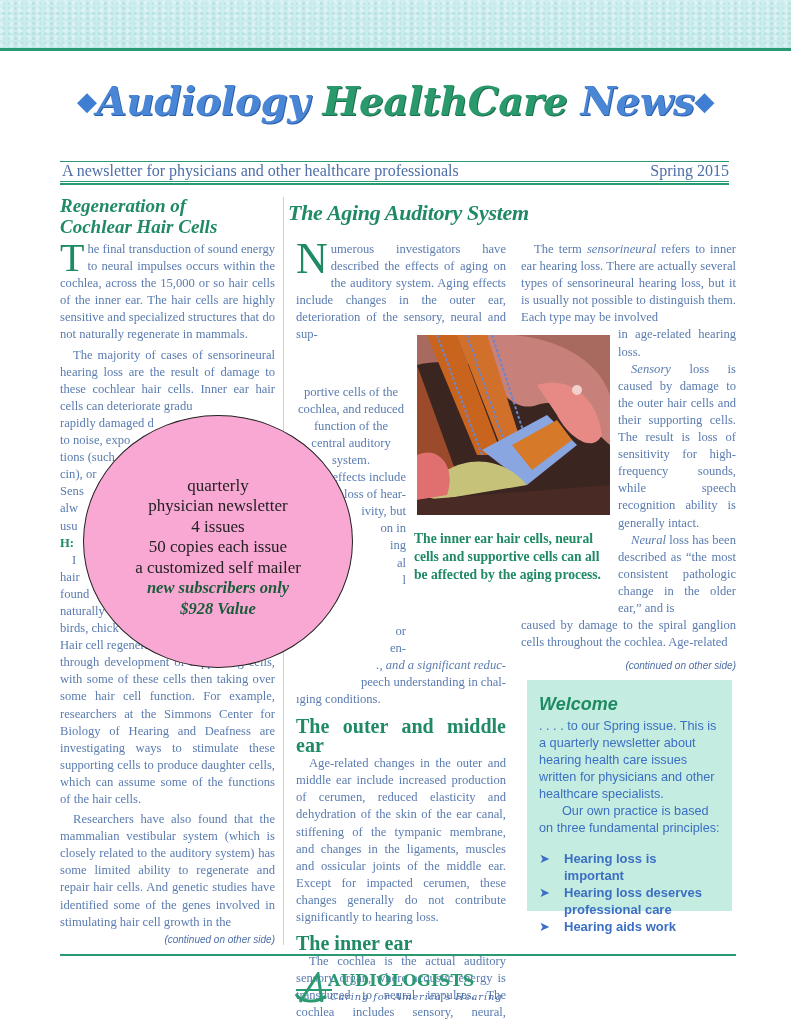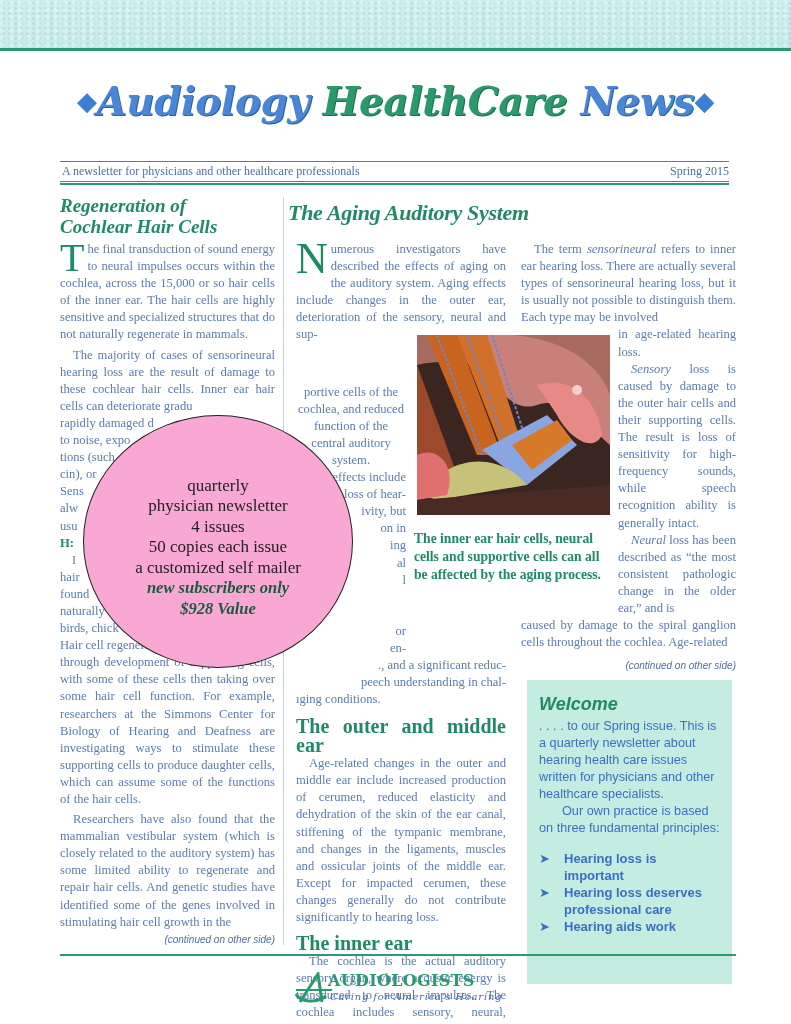--- a/index.html
+++ b/index.html
@@ -18,21 +18,21 @@
   .masthead {
     position: absolute; left: 0; top: 75px; width: 791px; text-align: center;
     font-family: "DejaVu Serif", "Liberation Serif", serif; font-style: italic; font-weight: bold;
     font-size: 39px; letter-spacing: -0.5px; line-height: 52px;
   }
   .masthead .blue { color: #4a86d6; text-shadow: 1px 1px 0 #2d5fa8; }
   .masthead .green { color: #2a9a6c; text-shadow: 1px 1px 0 #1d6e4e; }
   .masthead .diamond { color: #3e7fd3; font-style: normal; font-size: 26px; vertical-align: 5px; }
 
   .tagline-rule-top { position: absolute; left: 60px; top: 161px; width: 669px; height: 1px; background: #2a9a72; }
-  .tagline { position: absolute; left: 62px; top: 163px; width: 667px; font-size: 12px; color: #4d6fa8; line-height: 16px; }
+  .tagline { position: absolute; left: 62px; top: 163px; width: 667px; font-size: 16px; color: #4d6fa8; line-height: 16px; }
   .tagline .season { position: absolute; right: 0; top: 0; }
   .tagline-rule-bot { position: absolute; left: 60px; top: 181px; width: 669px; height: 4px; border-top: 1px solid #2a9a72; border-bottom: 2px solid #2a9a72; }
 
   .col-rule { position: absolute; width: 1px; background: #c8d4d8; }
 
   .body-text { color: #5a7cb0; font-size: 12.6px; line-height: 17.1px; text-align: justify; hyphens: manual; }
   .body-text p { text-indent: 13px; }
   .body-text p.no-indent { text-indent: 0; }
 
   
@@ -63,21 +63,21 @@
     position: absolute; left: 83px; top: 415px; width: 270px; height: 253px;
     border: 1.5px solid #222; border-radius: 50%; background: #f9a8d4;
     display: flex; flex-direction: column; align-items: center; justify-content: center;
     padding-top: 12px; text-align: center; color: #222; font-size: 17px; line-height: 20.5px;
   }
   .oval .em { color: #1a5c3a; font-style: italic; font-weight: bold; font-size: 16.5px; }
 
   .section-head { color: #1f8a63; font-weight: bold; font-size: 20px; line-height: 19px; margin-top: 6px; }
 
   .welcome {
-    position: absolute; left: 527px; top: 680px; width: 205px; height: 304px;
+    position: absolute; left: 527px; top: 680px; width: 205px; height: 231px;
     background: #c5ece0; padding: 12px 12px 16px 12px;
     font-family: "Liberation Sans", "DejaVu Sans", sans-serif; color: #3b6fc4;
   }
   .welcome .w-title { font-style: italic; font-weight: bold; color: #1f8a63; font-size: 18px; line-height: 24px; margin-bottom: 2px; }
   .welcome .w-text { font-size: 12.7px; line-height: 17px; }
   .welcome .w-text.indent { text-indent: 23px; }
   .welcome ul { list-style: none; margin-top: 13px; }
   .welcome li { font-weight: bold; font-size: 13px; line-height: 17px; display: flex; }
   .welcome li .arrow { width: 25px; flex: 0 0 25px; color: #3b6fc4; font-size: 13px; }
 
@@ -156,21 +156,21 @@
     <div>ıst loss of hear-</div>
     <div>ivity, but</div>
     <div>on in</div>
     <div>ing</div>
     <div>al</div>
     <div>l</div>
     <div style="height:34px;"></div>
     <div>or</div>
     <div>en-</div>
   </div>
-  <div style="text-align:right;">., and a significant reduc-</div>
+  <div style="text-align:right;font-style:italic;">., and a significant reduc-</div>
   <div style="text-align:right;">peech understanding in chal-</div>
   <div>ıging conditions.</div>
 
   <div class="section-head" style="margin-top:9px;">The outer and middle ear</div>
   <p><span>Age-related changes in the outer and middle ear include increased production of cerumen, reduced elasticity and dehydration of the skin of the ear canal, stiffening of the tympanic membrane, and changes in the ligaments, muscles and ossicular joints of the middle ear. Except for impacted cerumen, these changes generally do not contribute significantly to hearing loss.</span></p>
   <div class="section-head" style="margin-top:8px;">The inner ear</div>
   <p><span>The cochlea is the actual auditory sensory organ, where acoustic energy is transduced to neural impulses. The cochlea includes sensory, neural, vascular and supportive structures.</span></p>
 </div>
 
 <div class="right-col body-text">

